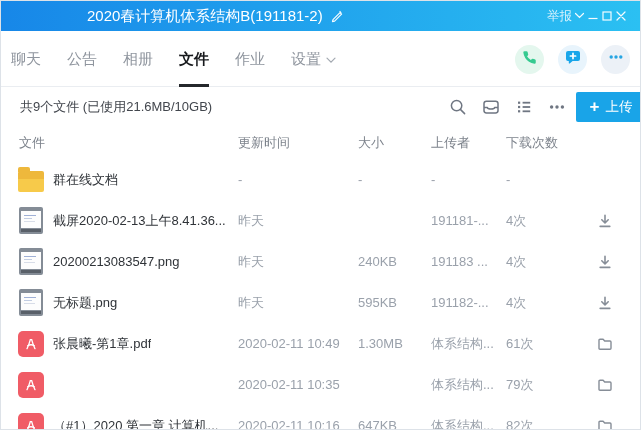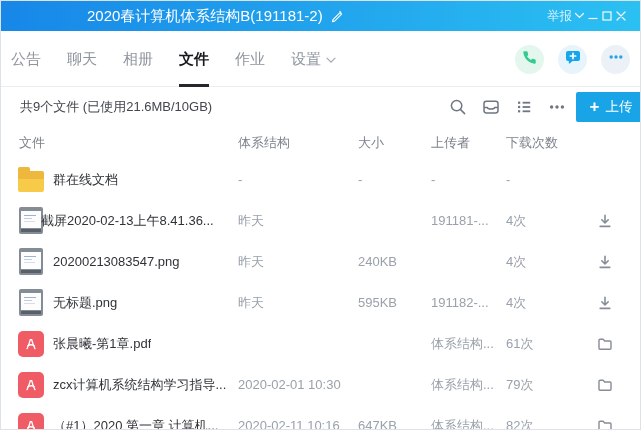--- a/index.html
+++ b/index.html
@@ -108,25 +108,25 @@
         <svg width="12" height="12" viewBox="0 0 12 12">
             <path d="M2 2l8 8M10 2l-8 8" stroke="#fff" stroke-width="1.2" stroke-linecap="round"></path>
           </svg>
       </span>
     </div>
   </div>
 
   <div class="tabbar">
     <div class="tabs">
         <div class="tab">
+    <span class="tab-label">聊天</span>
+
+  </div>
+        <div class="tab">
     <span class="tab-label">公告</span>
-
-  </div>
-        <div class="tab">
-    <span class="tab-label">聊天</span>
 
   </div>
         <div class="tab">
     <span class="tab-label">相册</span>
 
   </div>
         <div class="tab active">
     <span class="tab-label">文件</span>
 
   </div>
@@ -205,21 +205,21 @@
       </span>
     </div>
     <div class="upload-btn">
       <span class="upload-plus">+</span>
       <span>上传</span>
     </div>
   </div>
 
   <div class="thead">
     <span class="col col-name">文件</span>
-    <span class="col col-update">体系结构</span>
+    <span class="col col-update">更新时间</span>
     <span class="col col-size">大小</span>
     <span class="col col-uploader">上传者</span>
     <span class="col col-downloads">下载次数</span>
   </div>
 
   <div class="file-list">
       <div class="file-row icon-folder action-none">
     <span class="icon-box">
       <span class="ic ic-folder"></span>
 
@@ -239,21 +239,21 @@
 
       <span class="ic ic-image">
         <span class="screen"></span>
             <span class="l1"></span>
             <span class="l2"></span>
             <span class="l3"></span>
             <span class="bar"></span>
       </span>
 
     </span>
-    <span class="cell name col-name" style="left:40px;">截屏2020-02-13上午8.41.36...</span>
+    <span class="cell name col-name" style="left:52px;">截屏2020-02-13上午8.41.36...</span>
     <span class="cell col-update">昨天</span>
     <span class="cell col-uploader">191181-...</span>
     <span class="cell col-downloads">4次</span>
     <span class="action-box">
       <span class="act act-download">
         <svg width="16" height="16" viewBox="0 0 16 16">
               <path d="M8 2.2v7.6M4.8 6.8L8 10l3.2-3.2" stroke="#868d97" stroke-width="1.6" fill="none" stroke-linecap="round" stroke-linejoin="round"></path>
               <path d="M3.2 13.4h9.6" stroke="#868d97" stroke-width="1.6" stroke-linecap="round"></path>
             </svg>
       </span>
@@ -268,20 +268,21 @@
             <span class="l1"></span>
             <span class="l2"></span>
             <span class="l3"></span>
             <span class="bar"></span>
       </span>
 
     </span>
     <span class="cell name col-name" style="left:52px;">20200213083547.png</span>
     <span class="cell col-update">昨天</span>
     <span class="cell col-size">240KB</span>
+    <span class="cell col-uploader">191183 ...</span>
     <span class="cell col-downloads">4次</span>
     <span class="action-box">
       <span class="act act-download">
         <svg width="16" height="16" viewBox="0 0 16 16">
               <path d="M8 2.2v7.6M4.8 6.8L8 10l3.2-3.2" stroke="#868d97" stroke-width="1.6" fill="none" stroke-linecap="round" stroke-linejoin="round"></path>
               <path d="M3.2 13.4h9.6" stroke="#868d97" stroke-width="1.6" stroke-linecap="round"></path>
             </svg>
       </span>
 
     </span>
@@ -317,20 +318,22 @@
     <span class="icon-box">
 
       <span class="ic ic-pdf">
         <svg width="16" height="16" viewBox="0 0 24 24">
               <path d="M6 19c2-4.2 4-9.3 5-13.5h2c1 4.2 3 9.3 5 13.5" stroke="#fff" stroke-width="2" fill="none" stroke-linecap="round"></path>
               <path d="M7 14.6c3.2-1.8 6.8-1.8 10 0" stroke="#fff" stroke-width="2" fill="none" stroke-linecap="round"></path>
             </svg>
       </span>
     </span>
     <span class="cell name col-name" style="left:52px;">张晨曦-第1章.pdf</span>
+    <span class="cell col-update">2020-02-11 10:49</span>
+    <span class="cell col-size">1.30MB</span>
     <span class="cell col-uploader">体系结构...</span>
     <span class="cell col-downloads">61次</span>
     <span class="action-box">
 
       <span class="act act-open-folder">
         <svg width="16" height="16" viewBox="0 0 16 16">
               <path d="M2 4.2c0-.6.4-1 1-1h3.1l1.6 1.8H13c.6 0 1 .4 1 1v6.3c0 .6-.4 1-1 1H3c-.6 0-1-.4-1-1z" stroke="#868d97" stroke-width="1.4" fill="none" stroke-linejoin="round"></path>
             </svg>
       </span>
     </span>
@@ -338,22 +341,21 @@
       <div class="file-row icon-pdf action-open-folder">
     <span class="icon-box">
 
       <span class="ic ic-pdf">
         <svg width="16" height="16" viewBox="0 0 24 24">
               <path d="M6 19c2-4.2 4-9.3 5-13.5h2c1 4.2 3 9.3 5 13.5" stroke="#fff" stroke-width="2" fill="none" stroke-linecap="round"></path>
               <path d="M7 14.6c3.2-1.8 6.8-1.8 10 0" stroke="#fff" stroke-width="2" fill="none" stroke-linecap="round"></path>
             </svg>
       </span>
     </span>
-    <span class="cell name col-name" style="left:52px;">zcx计算机系统结构学习指导...</span>
-    <span class="cell col-update">2020-02-01 10:30</span>
+    <span class="cell col-update">2020-02-11 10:35</span>
     <span class="cell col-uploader">体系结构...</span>
     <span class="cell col-downloads">79次</span>
     <span class="action-box">
 
       <span class="act act-open-folder">
         <svg width="16" height="16" viewBox="0 0 16 16">
               <path d="M2 4.2c0-.6.4-1 1-1h3.1l1.6 1.8H13c.6 0 1 .4 1 1v6.3c0 .6-.4 1-1 1H3c-.6 0-1-.4-1-1z" stroke="#868d97" stroke-width="1.4" fill="none" stroke-linejoin="round"></path>
             </svg>
       </span>
     </span>

